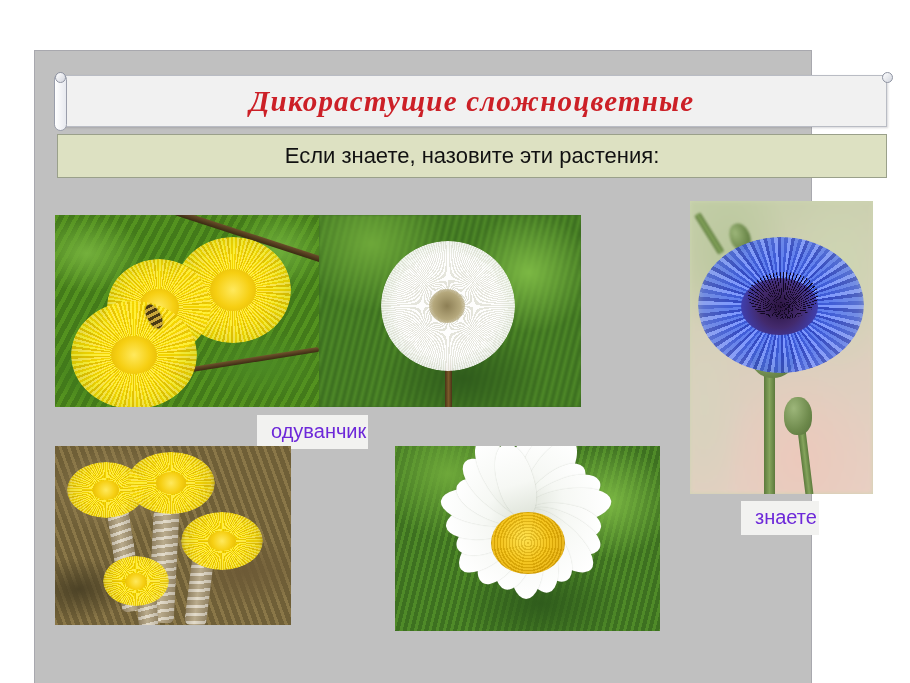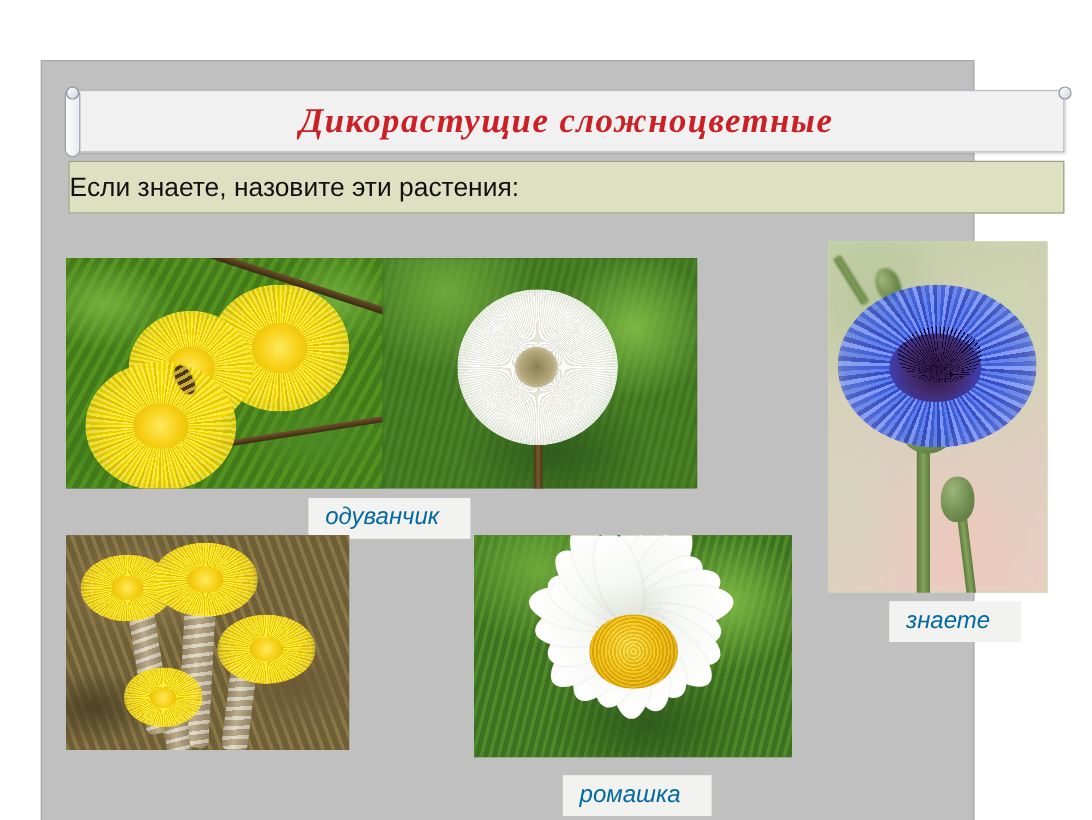--- a/index.html
+++ b/index.html
@@ -81,21 +81,21 @@
     position: absolute;
     left: 22px;
     top: 83px;
     width: 830px;
     height: 44px;
     background: #dde1c2;
     border: 1px solid #9aa08a;
     box-sizing: border-box;
     display: flex;
     align-items: center;
-    justify-content: flex-start;
+    justify-content: center;
   }
   #subtitle-text {
     font-size: 22px;
     color: #111111;
     white-space: nowrap;
   }
 
   
   .photo {
     position: absolute;
@@ -111,26 +111,25 @@
   #photo-cornflower        { left: 655px; top: 150px; width: 183px; height: 293px; }
   
   #photo-coltsfoot         { left: 20px; top: 395px; width: 236px; height: 179px; }
   
   #photo-daisy             { left: 360px; top: 395px; width: 265px; height: 185px; }
 
   
   .caption {
     position: absolute;
     background: #f2f2f0;
-    color: #0369a1;
+    color: #6d28d9;
     font-size: 20px;
     line-height: 1;
-    padding: 6px 26px 8px 14px;
+    padding: 6px 2px 8px 14px;
     white-space: nowrap;
-    font-style: italic;
   }
   #caption-dandelion { left: 222px; top: 364px; }
   #caption-cornflower{ left: 706px; top: 450px; }
   #caption-coltsfoot { left: 55px;  top: 595px; }
   #caption-daisy     { left: 434px; top: 595px; }
 
   
 
   
   .bg-grass {
@@ -408,15 +407,14 @@
         <div class="petal" style="height: 47%; margin-top: -47%; transform: rotate(261.818deg);"></div>
         <div class="petal" style="height: 50%; margin-top: -50%; transform: rotate(278.182deg);"></div>
         <div class="petal" style="height: 44%; margin-top: -44%; transform: rotate(294.545deg);"></div>
         <div class="petal" style="height: 47%; margin-top: -47%; transform: rotate(310.909deg);"></div>
         <div class="petal" style="height: 50%; margin-top: -50%; transform: rotate(327.273deg);"></div>
         <div class="petal" style="height: 44%; margin-top: -44%; transform: rotate(343.636deg);"></div>
       </div>
     <div class="daisy-disc" style="left:96px;top:66px;width:74px;height:62px;"></div>
   </div>
 
-  <div class="caption" id="caption-daisy">ромашка</div>
 
 </div>
 
 </body></html>

